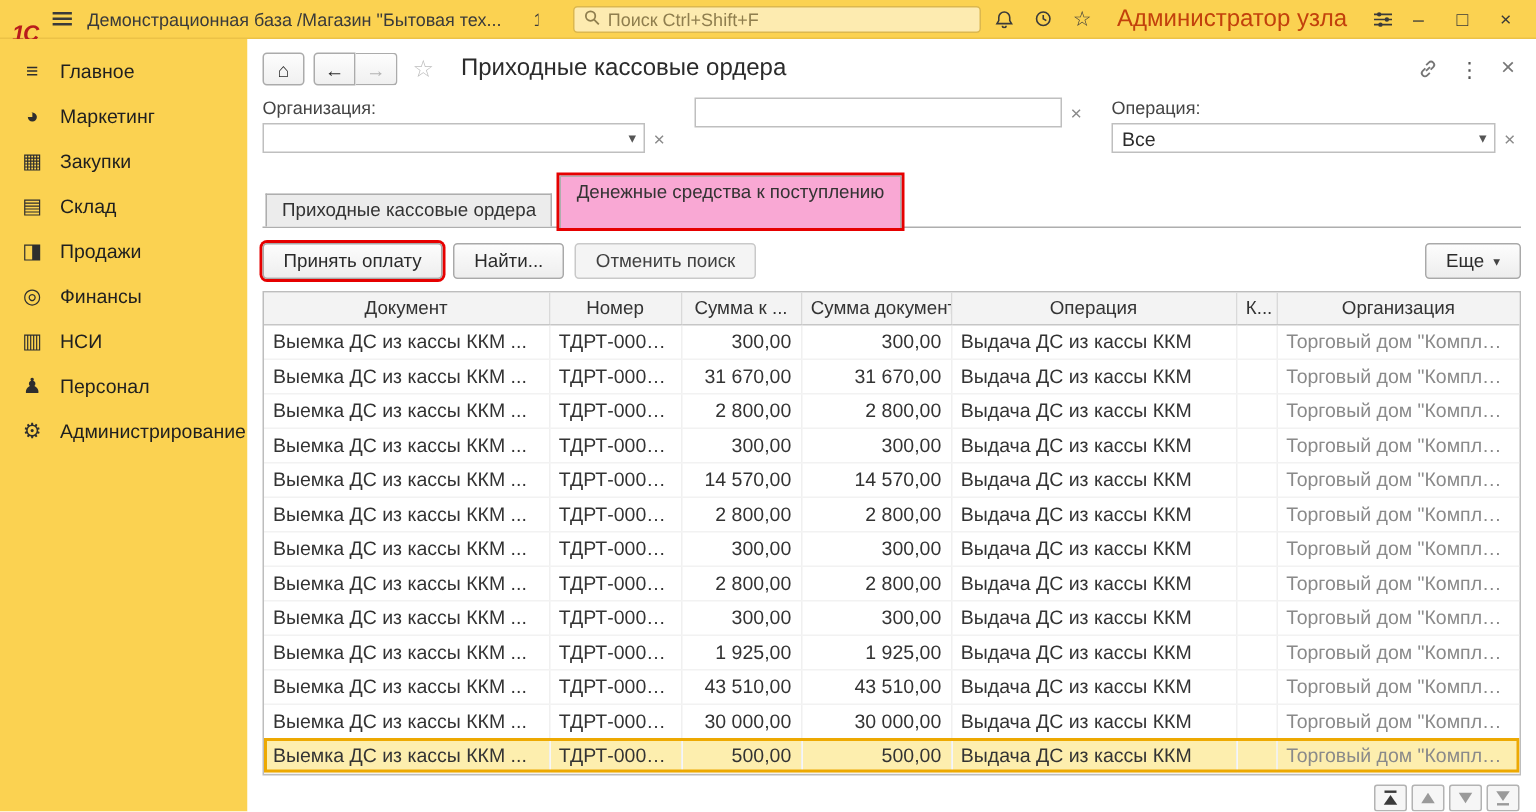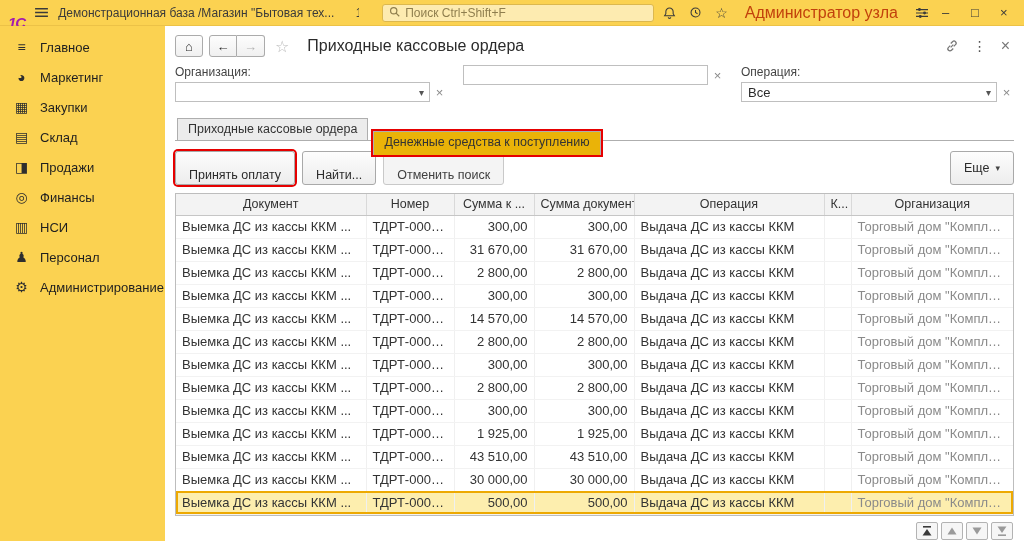--- a/index.html
+++ b/index.html
@@ -9,21 +9,21 @@
     background: #fff; font-size: 13px; color: #2b2b2b;
   }
   .app { width: 1024px; height: 541px; display: flex; flex-direction: column; }
 
   
   .topbar {
     height: 26px; flex: 0 0 26px; background: #fbd251;
     display: flex; align-items: center; padding: 0 8px; gap: 9px;
     border-bottom: 1px solid #ecc247; white-space: nowrap;
   }
-  .logo { color: #a21caf; font-weight: bold; font-style: italic; font-size: 15px; letter-spacing: -1px; margin-top: 20px; }
+  .logo { color: #b91c1c; font-weight: bold; font-style: italic; font-size: 15px; letter-spacing: -1px; margin-top: 20px; }
   .burger { display: inline-flex; align-items: center; cursor: pointer; }
   .tb-title { font-size: 12px; color: #3a3a3a; overflow: hidden; }
   .tb-title .appname { margin-left: 18px; }
   .search {
     margin-left: 14px; width: 272px; height: 18px; flex: 0 0 272px;
     background: rgba(255,255,255,0.55); border: 1px solid #dcb84e; border-radius: 3px;
     display: flex; align-items: center; gap: 5px; padding: 0 6px;
   }
   .search input {
     border: none; outline: none; background: transparent; width: 100%;
@@ -79,27 +79,27 @@
   .fval { flex: 1; font-size: 13px; color: #2b2b2b; }
   .dd { font-size: 10px; color: #555; padding: 0 3px; cursor: pointer; }
   .clear { font-size: 13px; color: #8a8a8a; width: 15px; text-align: center; cursor: pointer; }
 
   
   .tabs { display: flex; align-items: flex-end; gap: 5px; margin-top: 9px; border-bottom: 1px solid #aeaeae; padding-left: 2px; flex: 0 0 25px; }
   .tab {
     font-size: 12.5px; color: #333; padding: 3px 10px 4px; cursor: pointer;
     border: 1px solid #aeaeae; border-bottom: none; background: #ececec; position: relative;
   }
-  .tab.active { background: #eab308; top: 15px; padding-bottom: 6px; }
+  .tab.active { background: #f9a8d4; top: 1px; padding-bottom: 17px; }
   .annotated { box-shadow: 0 0 0 2px #e60000; }
 
   
   .cmdbar { display: flex; align-items: center; gap: 7px; margin-top: 10px; flex: 0 0 24px; }
   .btn {
-    height: 24px; padding: 16px 13px; font-size: 12.5px; color: #2b2b2b; font-family: inherit;
+    height: 24px; padding: 4px 13px; font-size: 12.5px; color: #2b2b2b; font-family: inherit;
     border: 1px solid #a9a9a9; border-radius: 3px; background: linear-gradient(#fdfdfd, #ededed); cursor: pointer;
   }
   .btn.disabled { color: #404040; border-color: #c9c9c9; background: #f4f4f4; cursor: default; }
   .btn.more { margin-left: auto; display: inline-flex; align-items: center; gap: 6px; }
   .btn.more .ddt { font-size: 9px; color: #444; }
 
   
   .grid { margin-top: 8px; border: 1px solid #bdbdbd; flex: 0 0 auto; overflow: hidden; }
   table { border-collapse: collapse; width: 100%; table-layout: fixed; }
   th {

